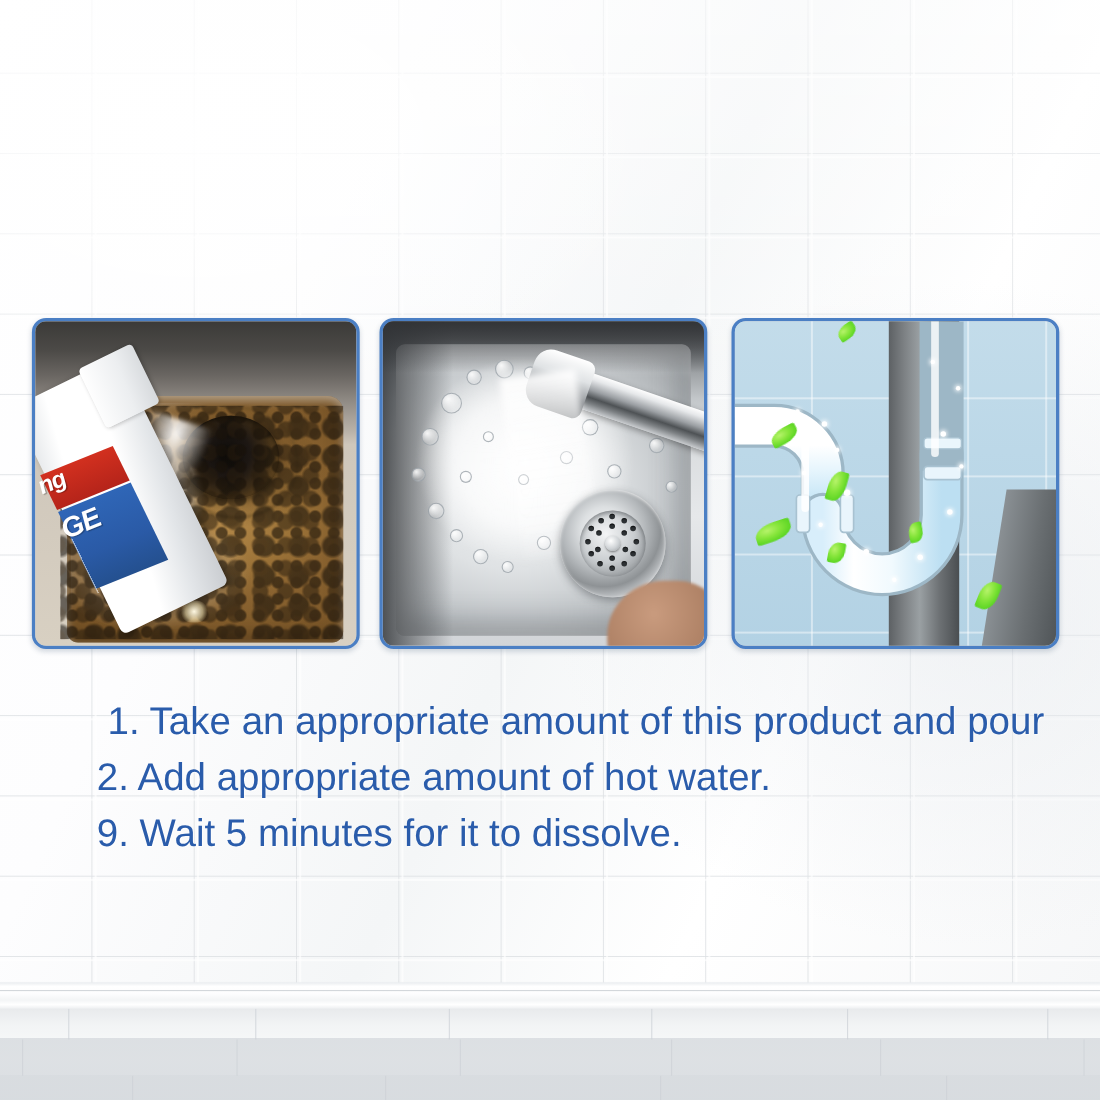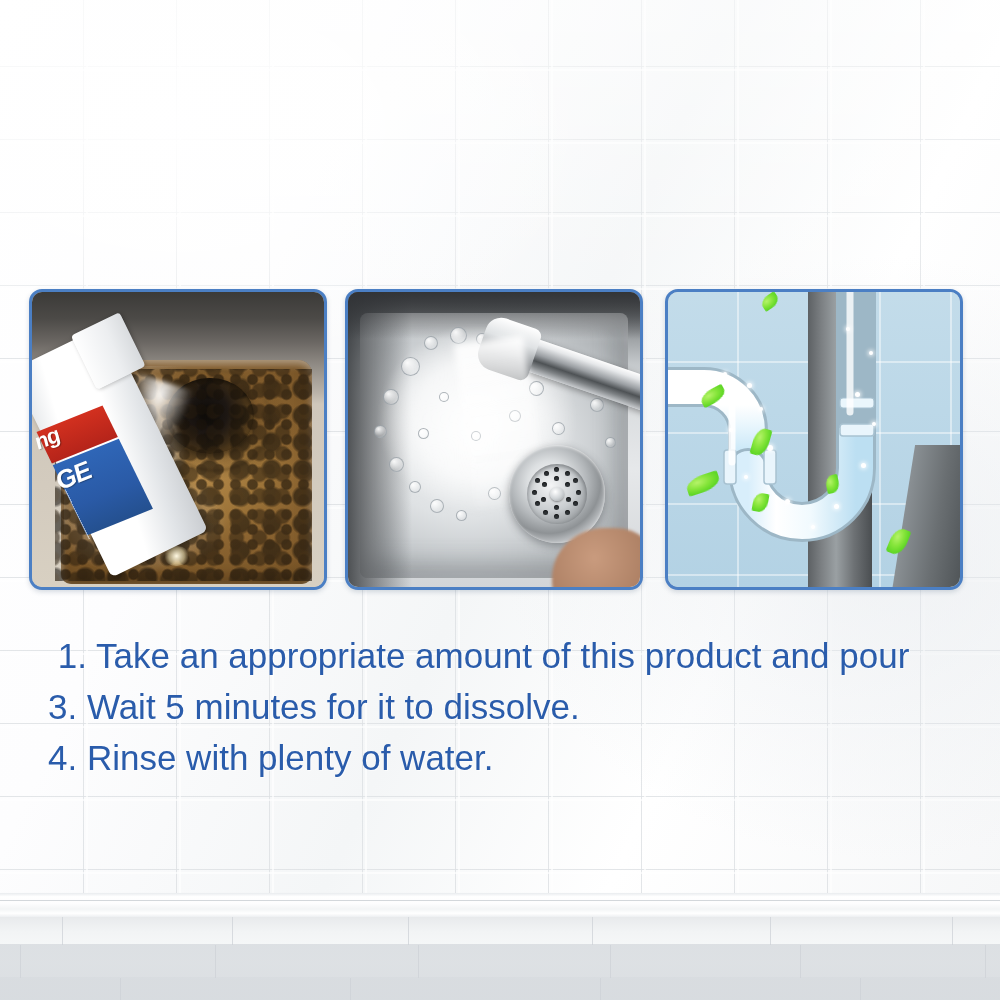--- a/index.html
+++ b/index.html
@@ -298,21 +298,21 @@
     position:absolute;border-radius:50%;background:#ffffff;
     box-shadow:0 0 4px 1px rgba(255,255,255,.9);
   }
 
   
   .steps{
     position:absolute;left:48px;top:630px;width:928px;
     color:#2a5cab;font-size:35px;line-height:51px;
     text-shadow:1px 1px 0 rgba(255,255,255,.6);
   }
-  .steps .line{white-space:pre-wrap;}
+  .steps .line{white-space:pre-wrap;margin-left:40px;}
 </style>
 </head>
 <body>
 
 <div id="poster">
 
   <div class="wall"></div>
   <div class="tile-hi"></div>
   <div class="wall-sheen"></div>
 
@@ -495,17 +495,17 @@
         <div class="leaf" style="left:29%;top:68%;width:15px;height:19px;transform:rotate(10deg);"></div>
         <div class="leaf" style="left:54%;top:62%;width:13px;height:18px;transform:rotate(-12deg);"></div>
         <div class="leaf" style="left:76%;top:80%;width:17px;height:27px;transform:rotate(22deg);"></div>
         <div class="leaf" style="left:32%;top:1%;width:18px;height:13px;transform:rotate(-34deg);"></div>
       </div>
     </div>
   </div>
 
   <div class="steps">
     <div class="line"> 1. Take an appropriate amount of this product and pour</div>
-    <div class="line">3. Wait 5 minutes for it to dissolve.</div>
-    <div class="line">4. Rinse with plenty of water.</div>
+    <div class="line">2. Add appropriate amount of hot water.</div>
+    <div class="line">9. Wait 5 minutes for it to dissolve.</div>
   </div>
 
 </div>
 
 </body></html>

